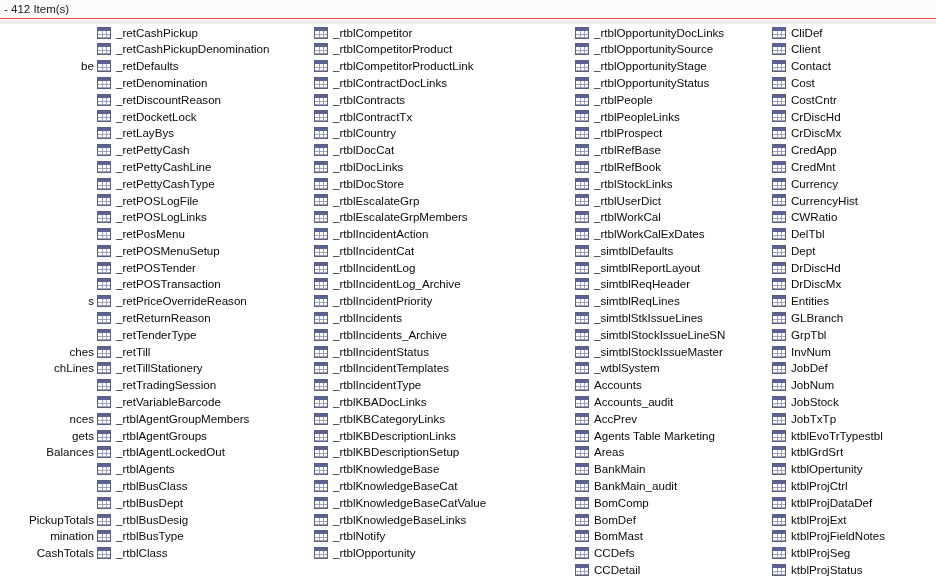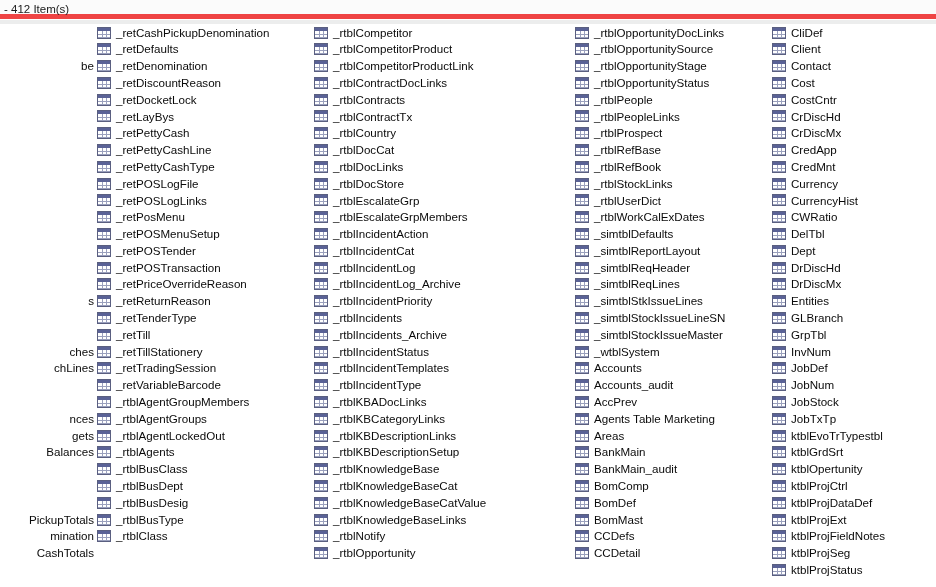--- a/index.html
+++ b/index.html
@@ -19,21 +19,21 @@
     overflow: hidden;
   }
 
   
   .status-strip {
     position: absolute;
     left: 0; top: 0;
     width: 936px;
     height: 19px;
     background: #fbfbfb;
-    border-bottom: 5px solid #ef4444;
+    border-bottom: 1px solid #ef4444;
   }
   .status-strip .count {
     position: absolute;
     left: 4px; top: 2px;
     font-size: 11.5px;
     color: #1b1b1b;
     line-height: 15px;
     white-space: nowrap;
   }
 
@@ -177,20 +177,27 @@
         <div class="list-item" style="padding-left: 0px; text-align: right;"><span class="label">CashTotals</span></div>
         <div class="list-item" style="padding-left: 0px; text-align: right;"><span class="label"></span></div>
       </div>
       <div class="column" style="left: 97px;">
         <div class="list-item"><span class="tbl-icon">
             <span class="hdr"></span>
             <span class="vline v1"></span>
             <span class="vline v2"></span>
             <span class="hline h1"></span>
             <span class="hline h2"></span>
+          </span><span class="label">_retCashPickup</span></div>
+        <div class="list-item"><span class="tbl-icon">
+            <span class="hdr"></span>
+            <span class="vline v1"></span>
+            <span class="vline v2"></span>
+            <span class="hline h1"></span>
+            <span class="hline h2"></span>
           </span><span class="label">_retCashPickupDenomination</span></div>
         <div class="list-item"><span class="tbl-icon">
             <span class="hdr"></span>
             <span class="vline v1"></span>
             <span class="vline v2"></span>
             <span class="hline h1"></span>
             <span class="hline h2"></span>
           </span><span class="label">_retDefaults</span></div>
         <div class="list-item"><span class="tbl-icon">
             <span class="hdr"></span>
@@ -699,20 +706,27 @@
             <span class="vline v2"></span>
             <span class="hline h1"></span>
             <span class="hline h2"></span>
           </span><span class="label">_rtblUserDict</span></div>
         <div class="list-item"><span class="tbl-icon">
             <span class="hdr"></span>
             <span class="vline v1"></span>
             <span class="vline v2"></span>
             <span class="hline h1"></span>
             <span class="hline h2"></span>
+          </span><span class="label">_rtblWorkCal</span></div>
+        <div class="list-item"><span class="tbl-icon">
+            <span class="hdr"></span>
+            <span class="vline v1"></span>
+            <span class="vline v2"></span>
+            <span class="hline h1"></span>
+            <span class="hline h2"></span>
           </span><span class="label">_rtblWorkCalExDates</span></div>
         <div class="list-item"><span class="tbl-icon">
             <span class="hdr"></span>
             <span class="vline v1"></span>
             <span class="vline v2"></span>
             <span class="hline h1"></span>
             <span class="hline h2"></span>
           </span><span class="label">_simtblDefaults</span></div>
         <div class="list-item"><span class="tbl-icon">
             <span class="hdr"></span>

